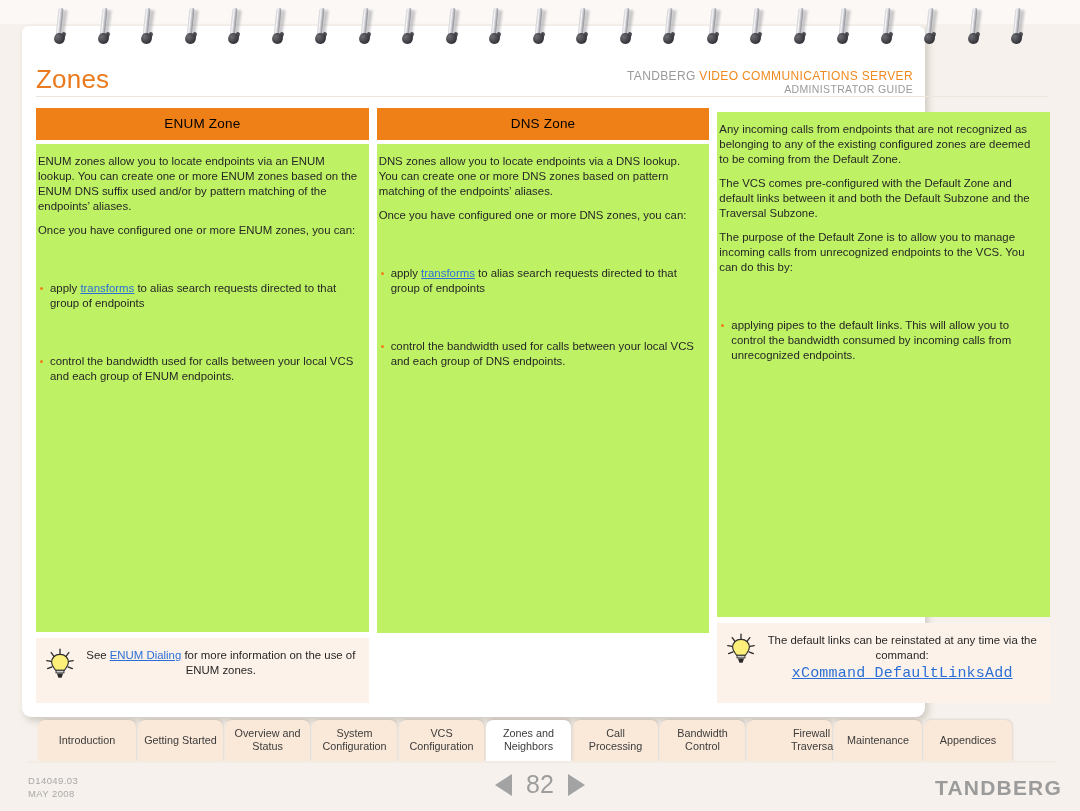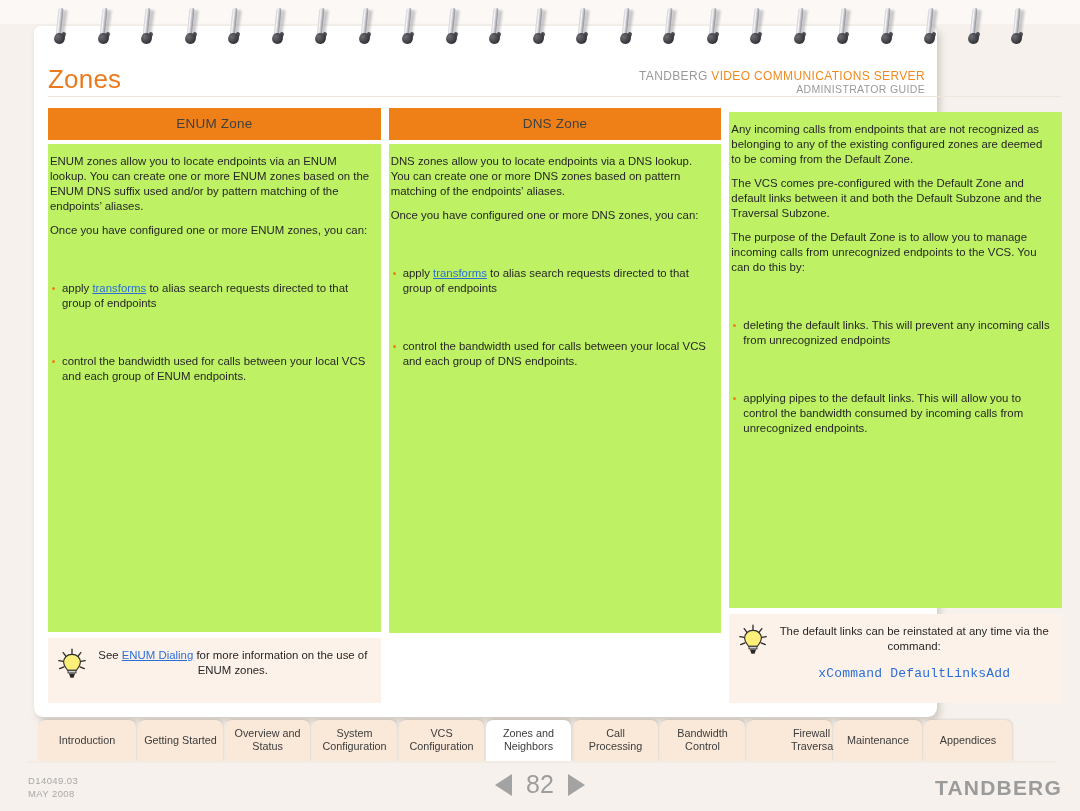--- a/index.html
+++ b/index.html
@@ -77,21 +77,21 @@
     left: 9px; top: 24px;
     width: 4px; height: 9px;
     background: #4b4b52;
     border-radius: 2px;
     transform: rotate(22deg);
   }
 
   
   .page {
     position: absolute;
-    left: 34px; top: 26px;
+    left: 22px; top: 26px;
     width: 903px; height: 691px;
     background: #ffffff;
     border-radius: 7px 7px 9px 9px;
     box-shadow: 3px 4px 7px rgba(120,110,100,0.30);
     z-index: 10;
   }
 
   
   .page-title {
     position: absolute;
@@ -121,21 +121,21 @@
   .cols {
     position: absolute;
     left: 14px; top: 82px;
     width: 1014px; height: 595px;
     display: flex;
     gap: 8px;
   }
   .col { width: 333px; display: flex; flex-direction: column; }
   .col-head {
     background: #ef8018;
-    color: #404040;
+    color: #000000;
     font-size: 13.5px;
     text-align: center;
     padding: 8px 4px 9px;
     letter-spacing: 0.2px;
   }
   .col-body {
     background: #bef264;
     flex: 1;
     padding: 10px 10px 10px 2px;
     font-size: 11.4px;
@@ -179,24 +179,25 @@
   }
   .tipbox.empty { background: transparent; }
   .bulb {
     flex: 0 0 30px;
     width: 30px; height: 34px;
     position: relative;
     margin-top: 1px;
   }
   .tip-text { padding-top: 1px; }
   .cmdline {
-    margin-top: 14px;
+    margin-top: 5px;
     font-family: "Liberation Mono", monospace;
-    font-size: 13px;
+    font-size: 15px;
     color: #2b6fd6;
+    text-decoration: underline;
     letter-spacing: 0.2px;
   }
 
   
   .tabs {
     position: absolute;
     left: 26px; top: 720px;
     width: 1030px; height: 42px;
     display: flex;
     gap: 2px;
@@ -330,21 +331,20 @@
       </div>
       <div class="tipbox empty"></div>
     </div>
 
     <div class="col">
       <div class="col-body">
         <p>Any incoming calls from endpoints that are not recognized as belonging to any of the existing configured zones are deemed to be coming from the Default Zone.</p>
         <p>The VCS comes pre-configured with the Default Zone and default links between it and both the Default Subzone and the Traversal Subzone.</p>
         <p>The purpose of the Default Zone is to allow you to manage incoming calls from unrecognized endpoints to the VCS.  You can do this by:</p>
         <ul>
-          <li><span>deleting the default links.  This will prevent any incoming calls from unrecognized endpoints</span></li>
           <li><span>applying pipes to the default links.  This will allow you to control the bandwidth consumed by incoming calls from unrecognized endpoints.</span></li>
         </ul>
       </div>
       <div class="tipbox">
         <div class="bulb">
           <svg viewBox="0 0 34 38" width="30" height="34" aria-hidden="true">
             <g stroke="#2b2b2b" stroke-width="1.5" stroke-linecap="round">
               <line x1="17" y1="1" x2="17" y2="6"></line>
               <line x1="7" y1="5" x2="10" y2="9"></line>
               <line x1="27" y1="5" x2="24" y2="9"></line>

